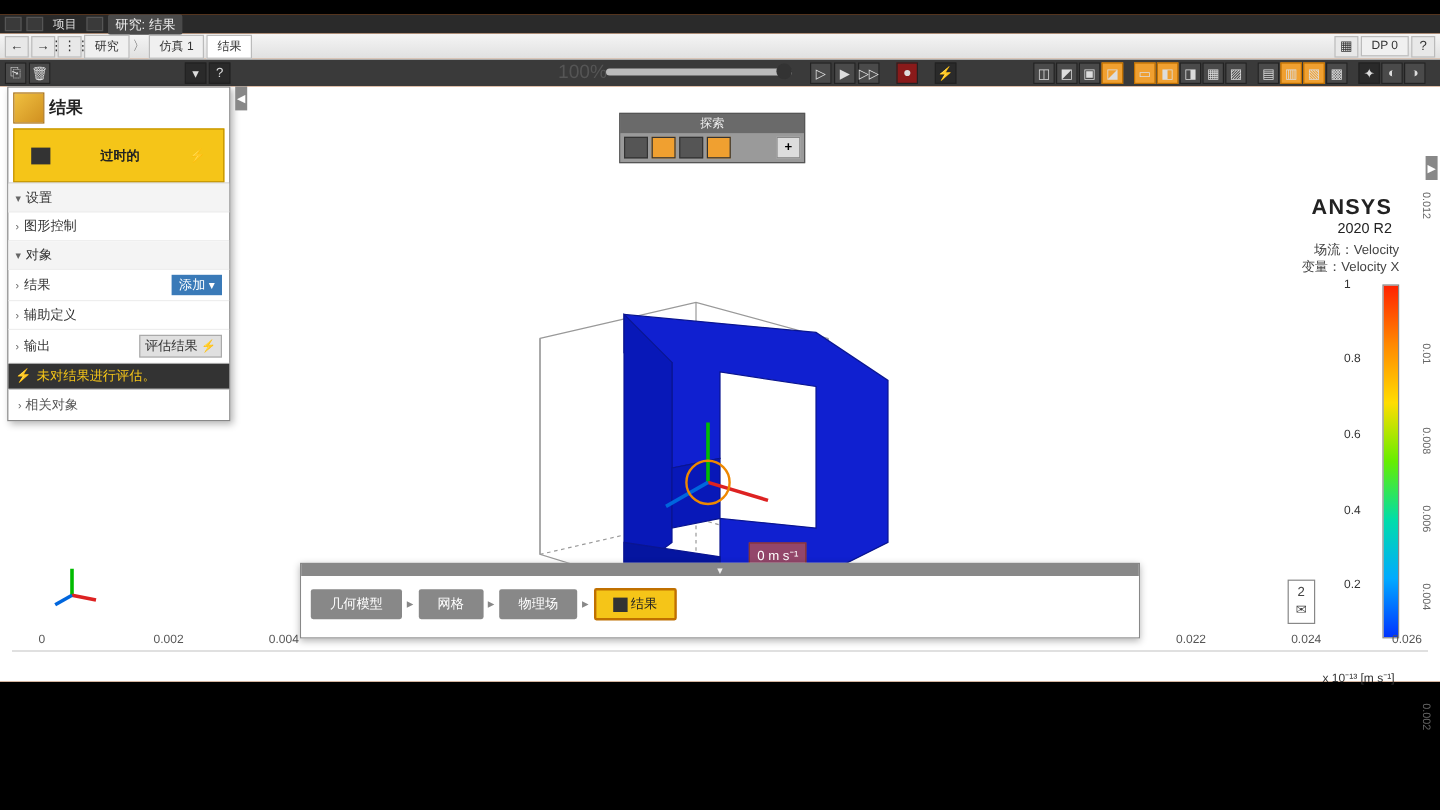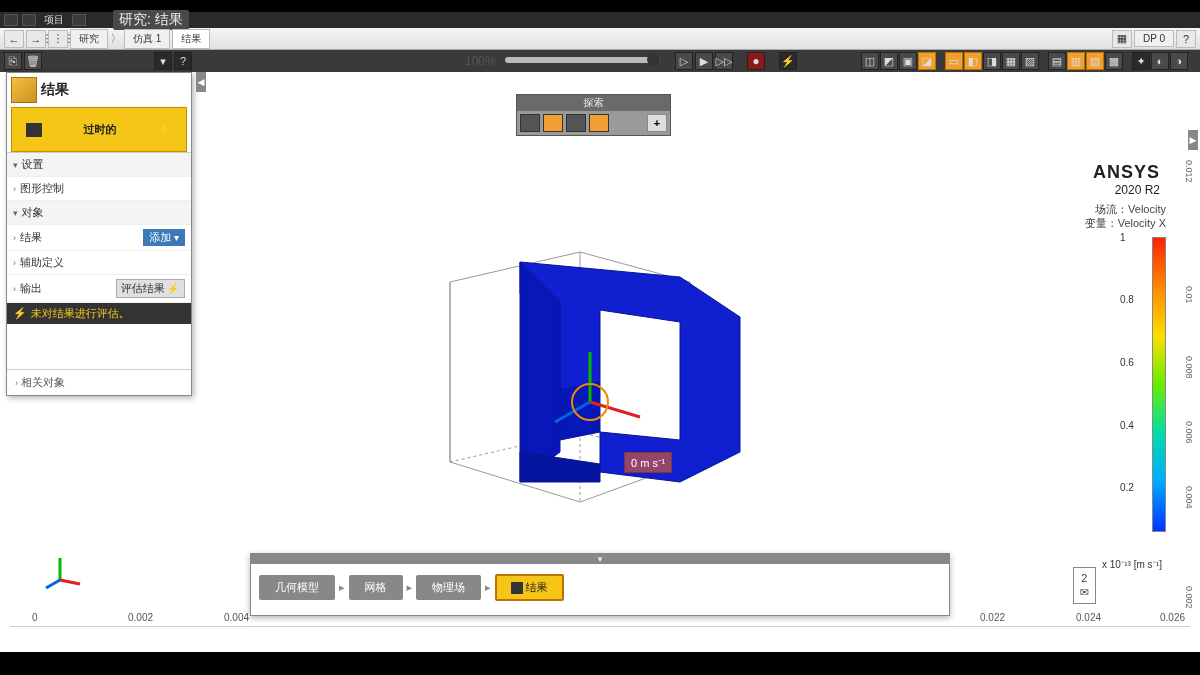--- a/index.html
+++ b/index.html
@@ -1,39 +1,39 @@
 <!DOCTYPE html>
 <html><head>
 <meta charset="utf-8">
 <style>
 *{margin:0;padding:0;box-sizing:border-box;font-family:"Microsoft YaHei",Arial,sans-serif;font-size:11px;}
 body{background:#000;width:1200px;height:675px;overflow:hidden;position:relative;}
-.app{position:absolute;top:12px;left:0;width:1200px;height:640px;background:#f97316;}
+.app{position:absolute;top:12px;left:0;width:1200px;height:556px;background:#f97316;}
 
 
 .titlebar{height:16px;background:#2a2a2a;display:flex;align-items:center;padding:0 4px;gap:4px;color:#ccc;}
 .titlebar .tb-icon{width:14px;height:12px;background:#3a3a3a;border:1px solid #555;}
 .titlebar .tb-label{padding:0 4px;color:#ddd;font-size:10px;}
-.titlebar .tb-tab{background:#4a4a4a;padding:1px 6px;color:#eee;font-size:14px;border-radius:2px;margin-left:23px;}
+.titlebar .tb-tab{background:#4a4a4a;padding:1px 6px;color:#eee;font-size:11px;border-radius:2px;}
 
 .navbar{height:22px;background:linear-gradient(#f5f5f5,#e0e0e0);border-bottom:1px solid #aaa;display:flex;align-items:center;padding:0 4px;gap:2px;}
 .nav-btn{width:20px;height:18px;background:#e8e8e8;border:1px solid #bbb;display:flex;align-items:center;justify-content:center;color:#333;cursor:pointer;}
 .nav-crumb{padding:2px 8px;background:#f0f0f0;border:1px solid #bbb;font-size:10px;color:#333;}
 .nav-crumb.active{background:#fff;}
 .nav-sep{width:12px;text-align:center;color:#666;}
 .nav-spacer{flex:1;}
 .nav-right{display:flex;gap:2px;align-items:center;}
 
 
 .toolbar{height:22px;background:#3a3a3a;display:flex;align-items:center;padding:0 4px;gap:0;color:#ccc;position:relative;}
 .tb-left{display:flex;gap:2px;}
 .tbtn{width:18px;height:18px;background:#4a4a4a;border:1px solid #222;color:#ddd;display:flex;align-items:center;justify-content:center;cursor:pointer;}
 .tbtn.orange{background:#f0a030;border-color:#c07000;}
 .tbtn.dark{background:#2a2a2a;}
-.zoom-label{position:absolute;left:465px;color:#555;font-size:12px;}
+.zoom-label{position:absolute;left:465px;color:#555;font-size:16px;}
 .zoom-slider{position:absolute;left:505px;top:7px;width:155px;height:6px;background:#bbb;border-radius:3px;}
 .zoom-knob{position:absolute;right:0;top:-4px;width:13px;height:13px;background:#333;border-radius:50%;}
 .tb-center{position:absolute;left:675px;display:flex;gap:2px;}
 .tb-right{position:absolute;right:4px;display:flex;gap:1px;}
 .tb-group{display:flex;gap:1px;margin-right:8px;}
 
 
 .leftpanel{position:absolute;top:60px;left:6px;width:186px;background:#fff;border:1px solid #888;box-shadow:2px 2px 6px rgba(0,0,0,0.3);}
 .lp-title{display:flex;align-items:center;padding:4px;gap:4px;}
 .lp-cube{width:26px;height:26px;background:linear-gradient(135deg,#f0c040,#d09020);border:1px solid #aa7010;}
@@ -43,21 +43,21 @@
 .lp-status-text{font-size:11px;color:#222;flex:1;text-align:center;font-weight:bold;}
 .lp-bolt{width:14px;text-align:center;}
 .lp-body{border-top:1px solid #ccc;}
 .lp-row{padding:4px 6px;border-bottom:1px solid #eee;display:flex;align-items:center;gap:4px;color:#333;}
 .lp-row.head{background:#f4f4f4;font-weight:normal;}
 .lp-caret{color:#666;font-size:9px;}
 .lp-row .spacer{flex:1;}
 .lp-add{background:#3a7ab8;color:#fff;padding:1px 6px;font-size:10px;cursor:pointer;}
 .lp-eval{background:#e0e0e0;border:1px solid #aaa;padding:1px 4px;font-size:10px;cursor:pointer;}
 .lp-warn{background:#333;color:#f5c518;padding:3px 6px;font-size:10px;display:flex;align-items:center;gap:4px;}
-.lp-foot{padding:5px 8px;color:#555;border-top:1px solid #ccc;margin-top:45px;}
+.lp-foot{padding:5px 8px;color:#555;border-top:1px solid #ccc;}
 
 
 .explorebar{position:absolute;top:82px;left:516px;width:155px;background:#888;border:1px solid #555;}
 .eb-title{background:#6a6a6a;color:#eee;text-align:center;font-size:10px;padding:1px;}
 .eb-body{display:flex;padding:3px;gap:3px;background:#9a9a9a;}
 .eb-btn{width:20px;height:18px;background:#555;border:1px solid #333;cursor:pointer;}
 .eb-btn.orange{background:#f0a030;}
 .eb-spacer{flex:1;}
 .eb-plus{width:20px;height:18px;background:#ddd;border:1px solid #888;display:flex;align-items:center;justify-content:center;font-weight:bold;cursor:pointer;}
 

